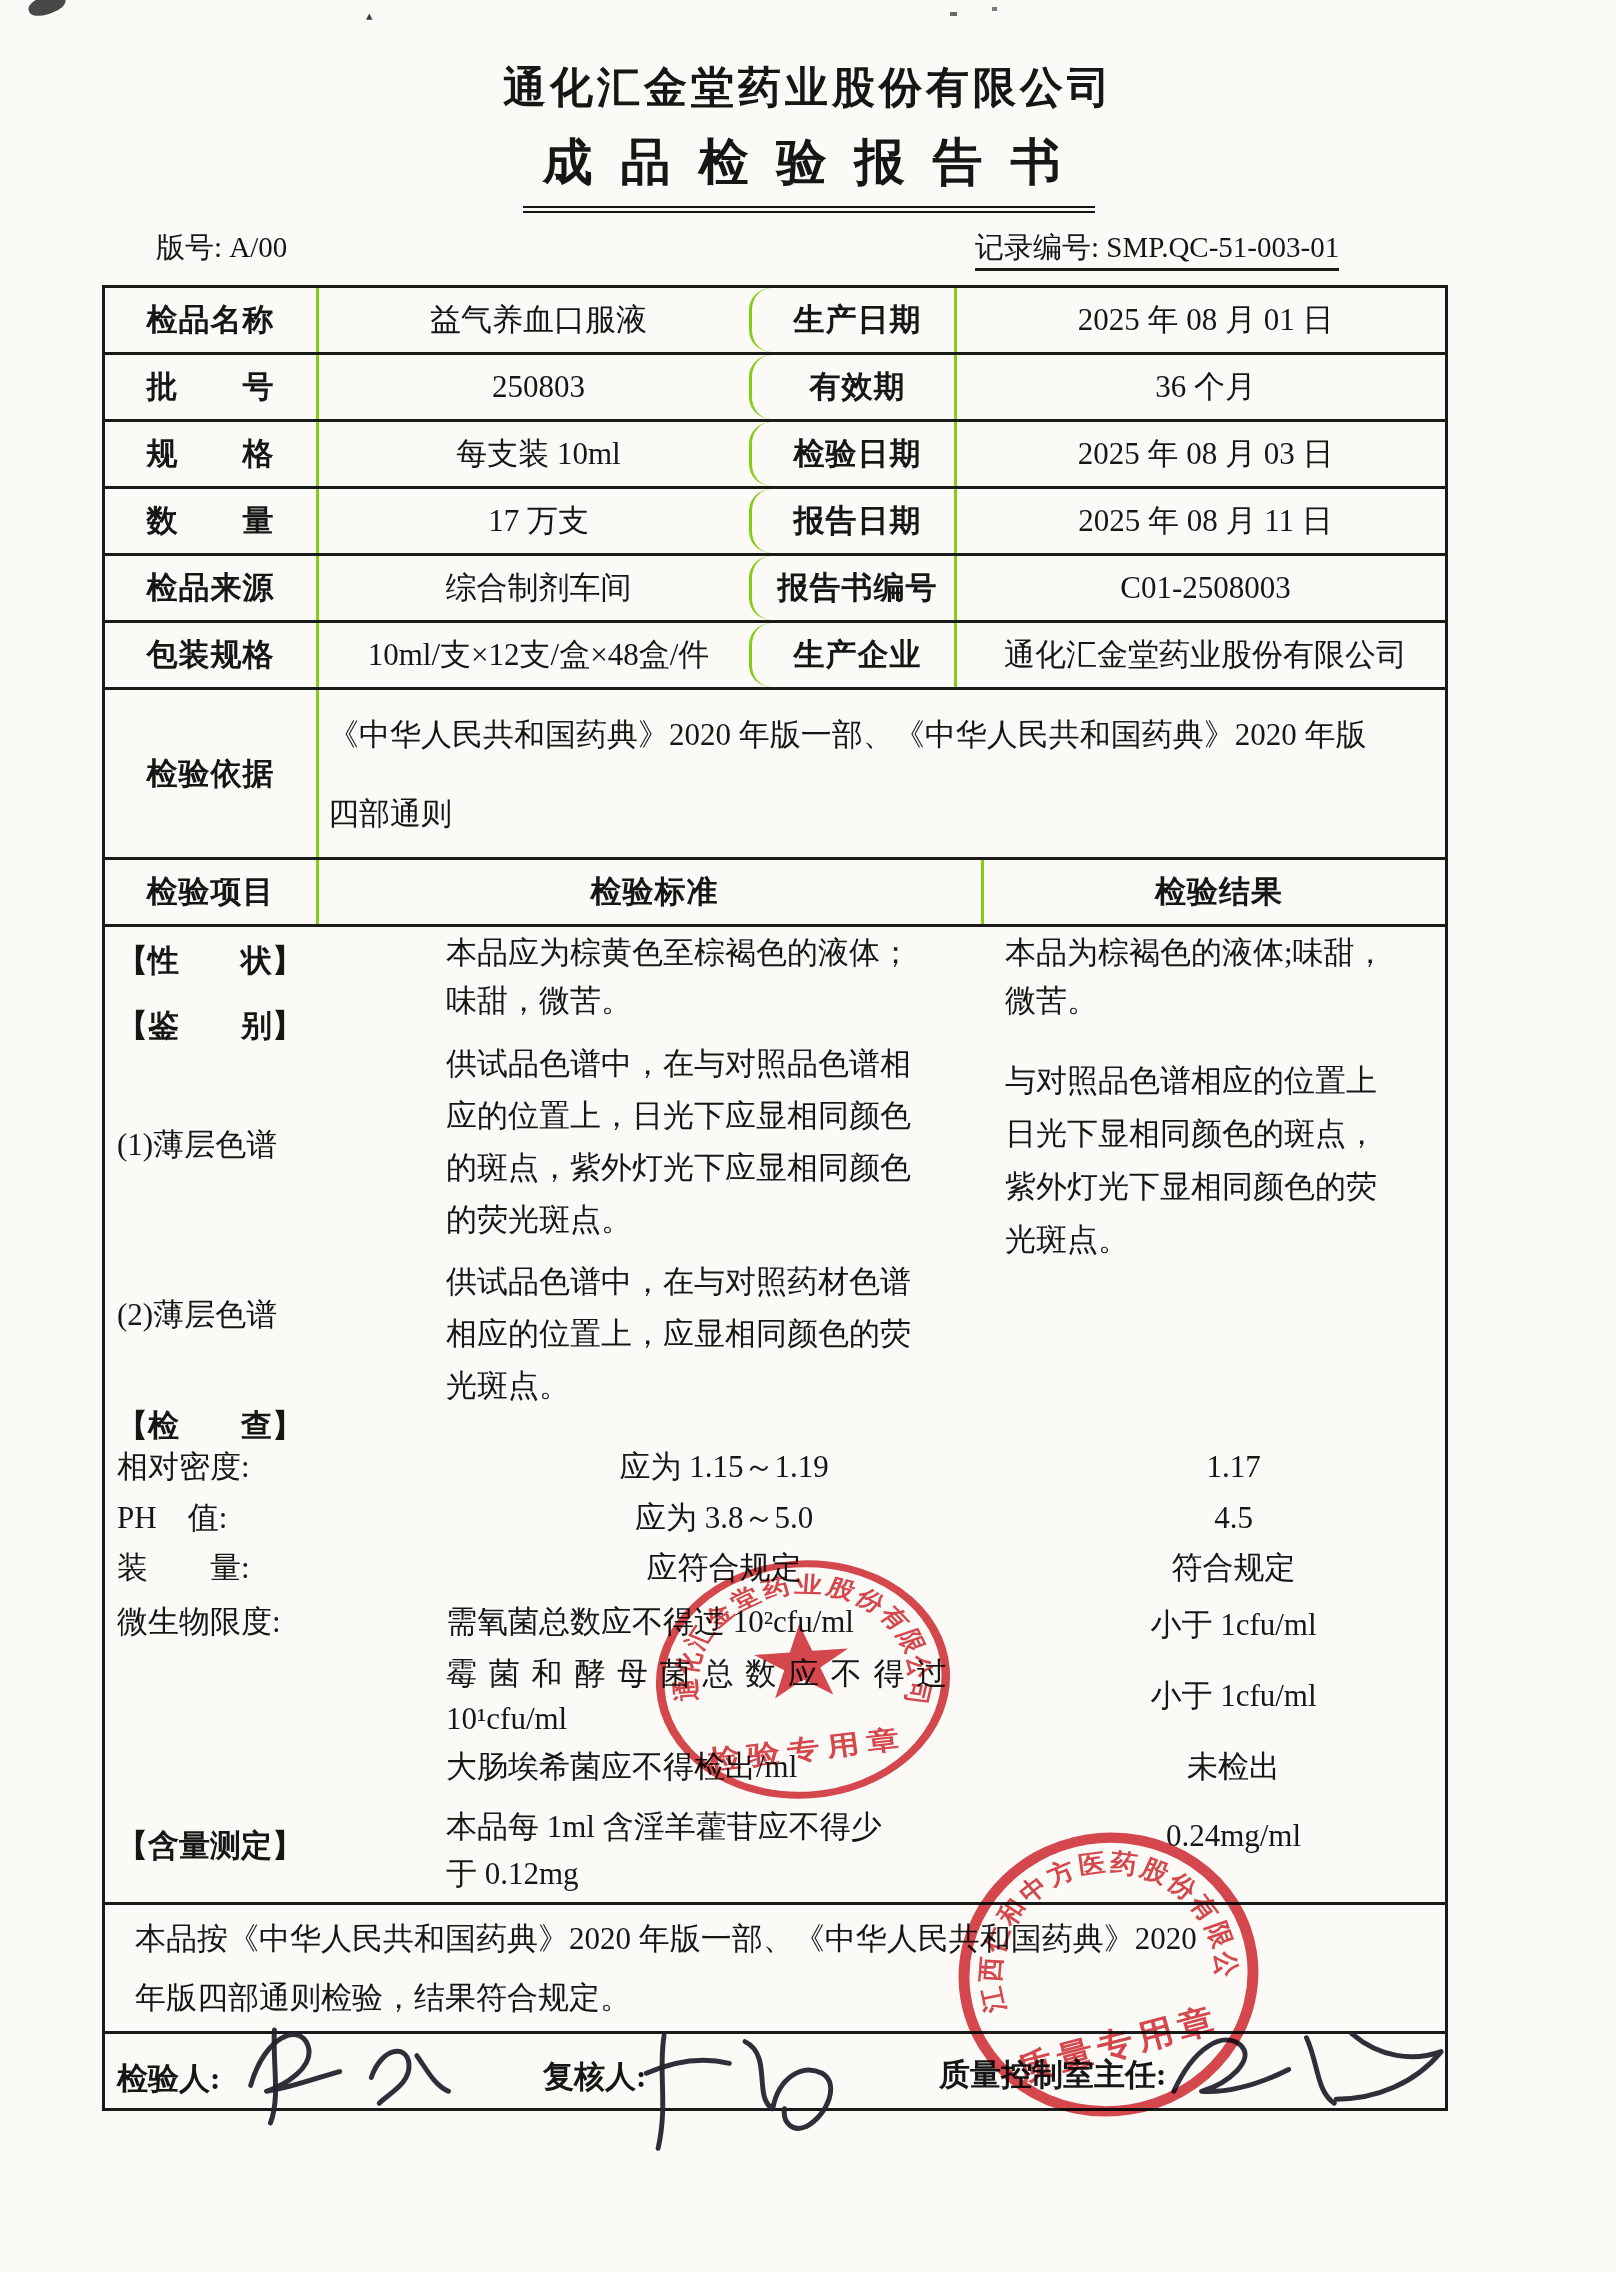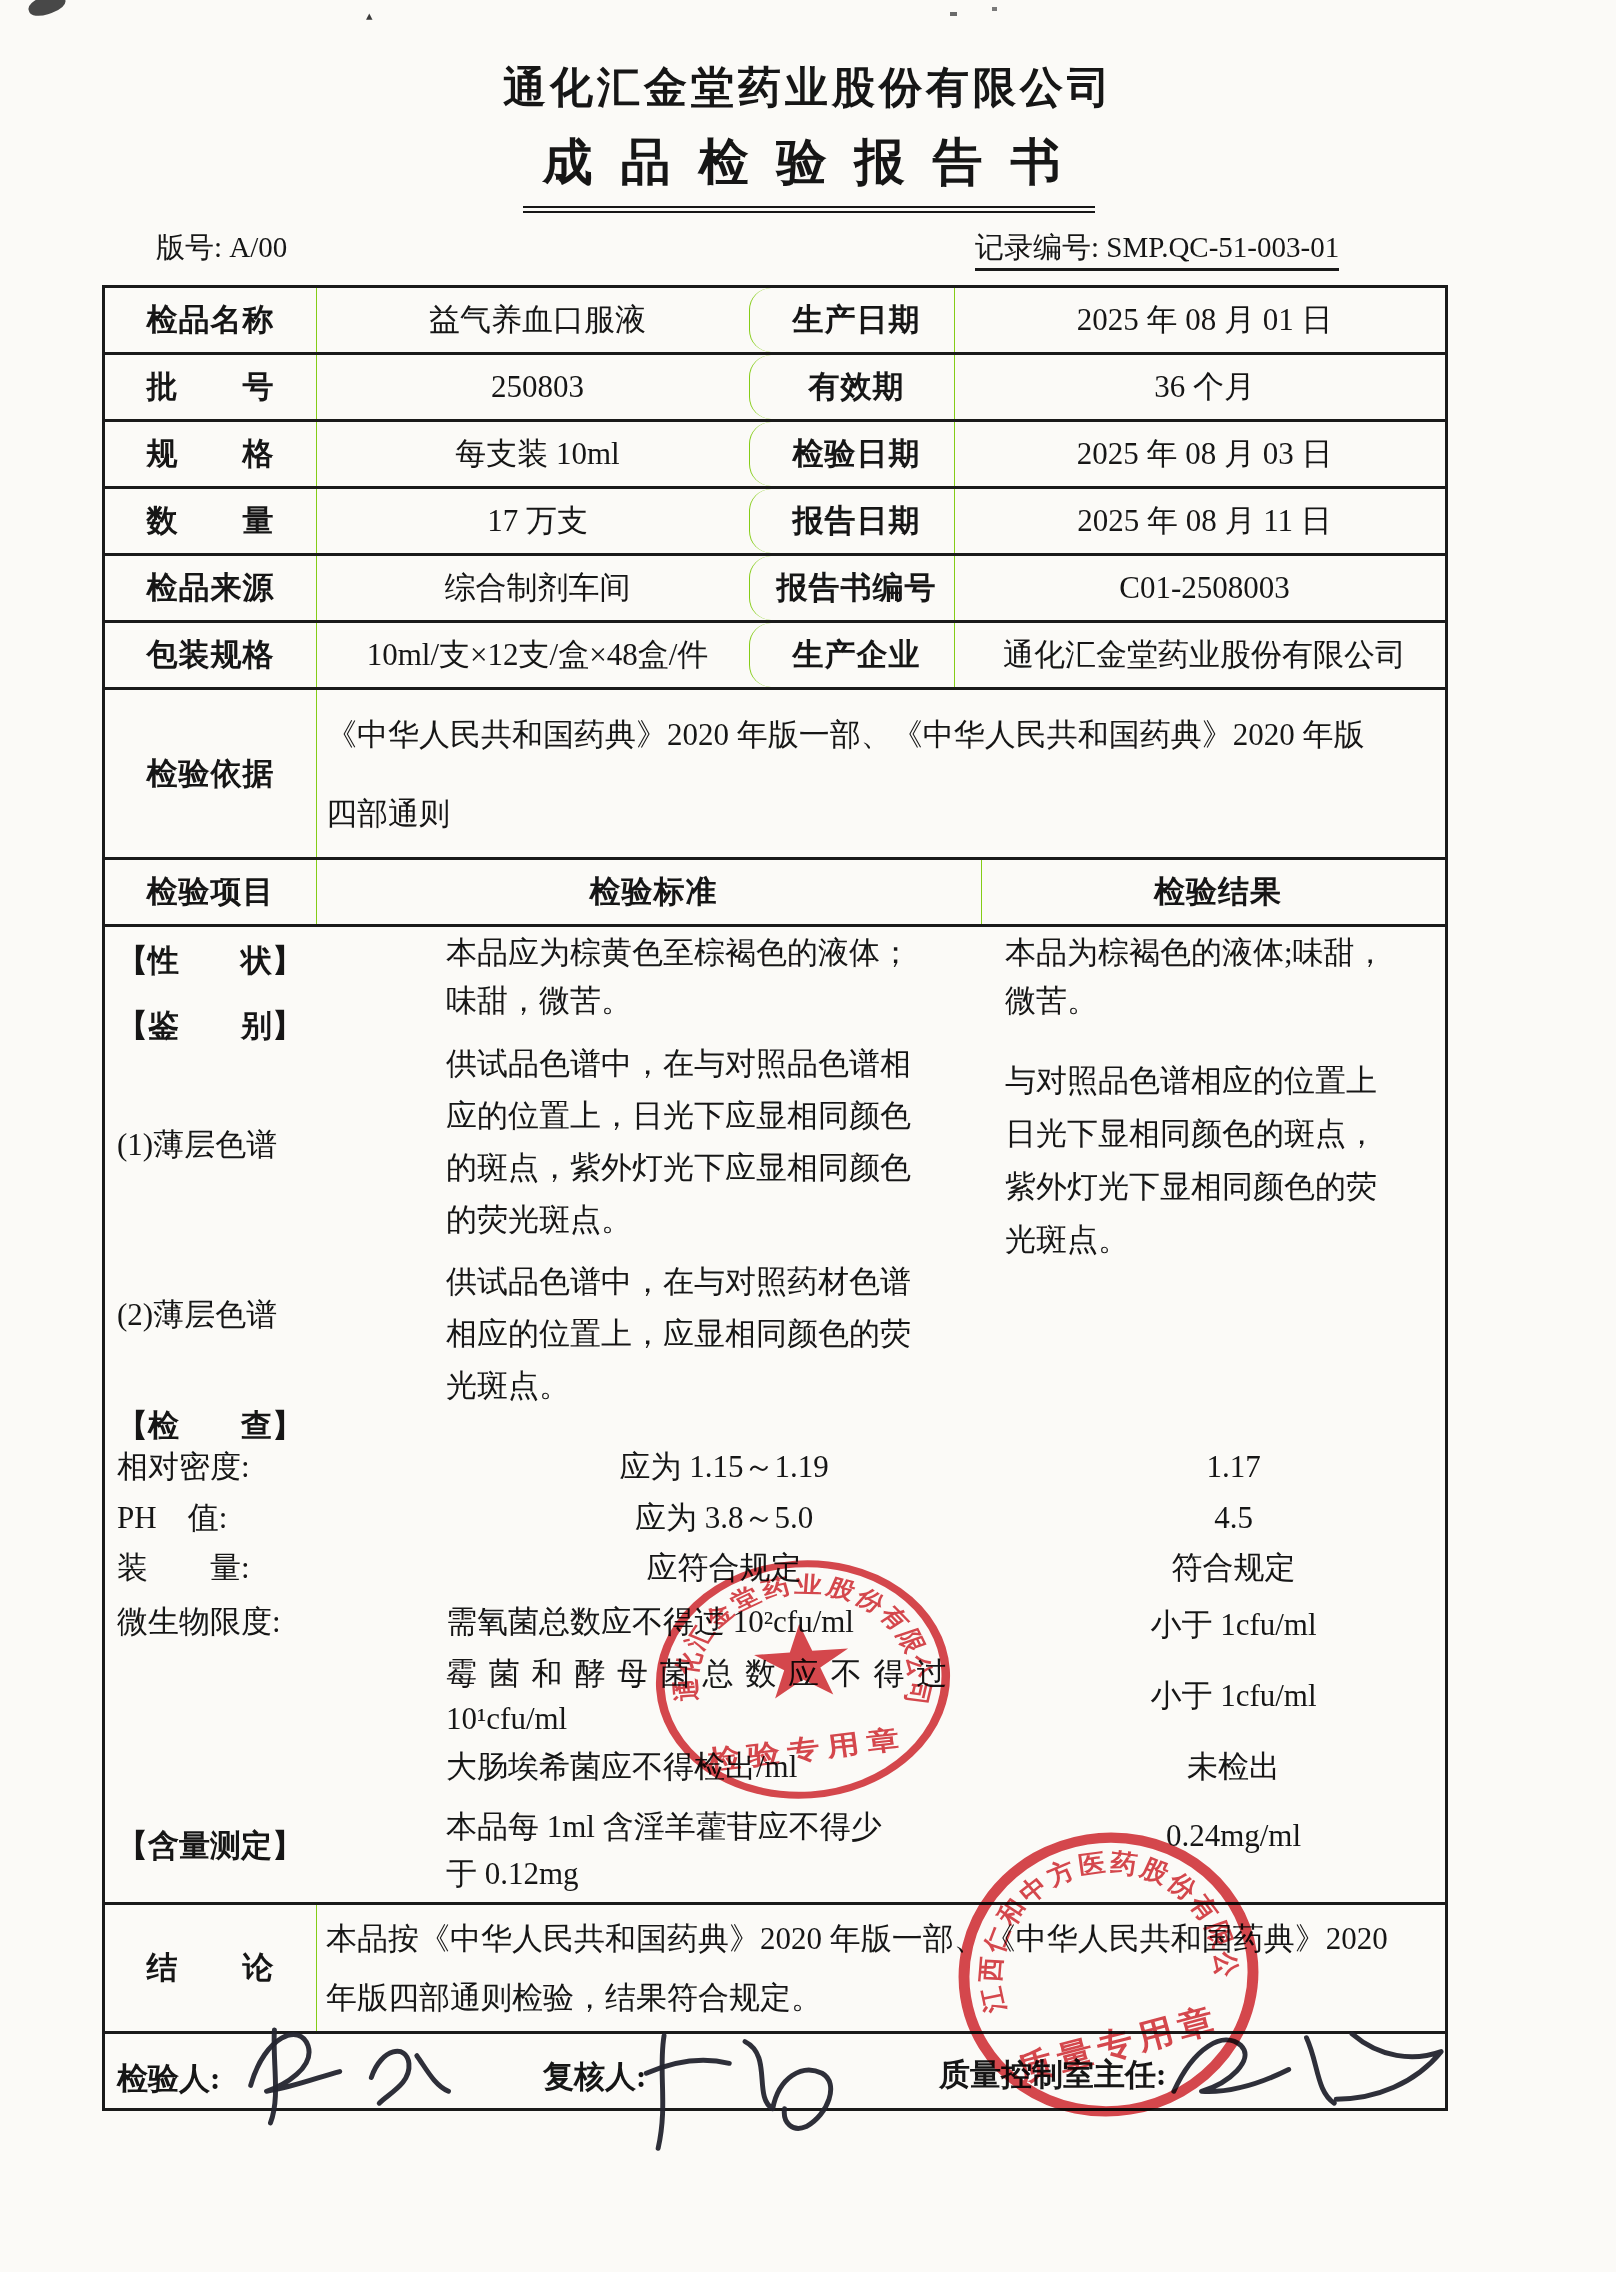--- a/index.html
+++ b/index.html
@@ -13,21 +13,21 @@
              padding:0 6px 10px 20px;border-bottom:7px double #161616;}
   .meta{top:228px;font-size:29px;}
   .meta.v{left:156px;}
   .meta.r{left:975px;}
   
   .tbl{position:absolute;left:102px;top:285px;width:1346px;border:3px solid #1a1a1a;box-sizing:border-box;background:transparent;}
   .r{display:flex;border-bottom:3px solid #1a1a1a;box-sizing:border-box;}
   .r:last-child{border-bottom:none;}
   .c{box-sizing:border-box;display:flex;align-items:center;justify-content:center;
      font-size:31px;text-align:center;}
-  .c + .c{border-left:1px solid #84cc16;padding-left:9px;}
+  .c + .c{border-left:3px solid #84cc16;padding-left:9px;}
   .k{font-weight:bold;letter-spacing:1px;}
   .h68{height:67px;}
   .c1{width:211px;}.c2{width:433px;}.c3{width:205px;border-radius:22px;}.c4{flex:1;}
   .basis-row{height:170px;}
   .basis-txt{flex:1;justify-content:flex-start;text-align:left;padding:0 26px;
              white-space:pre-line;line-height:79px;}
   .head-row{height:67px;}
   .hA{width:211px;}.hB{width:665px;}.hC{flex:1;}
   .body-row{height:978px;position:relative;display:block;}
   .blk{position:absolute;font-size:31px;line-height:40px;}
@@ -162,21 +162,20 @@
       <div class="blk stdp" style="top:820px;">大肠埃希菌应不得检出/ml</div>
       <div class="blk resc" style="top:820px;">未检出</div>
 
       <div class="blk lbl" style="left:12px;top:899px;">【含量测定】</div>
       <div class="blk stdp pre lh47" style="top:876px;">本品每 1ml 含淫羊藿苷应不得少
 于 0.12mg</div>
       <div class="blk resc" style="top:889px;">0.24mg/ml</div>
     </div>
 
     <div class="r conc-row">
-      <div class="c c1 k">结　　论</div>
       <div class="c conc-txt">本品按《中华人民共和国药典》2020 年版一部、《中华人民共和国药典》2020
 年版四部通则检验，结果符合规定。</div>
     </div>
 
     <div class="r sign-row">
       <div class="sig-lbl" style="left:12px;top:24px;">检验人:</div>
       <div class="sig-lbl" style="left:438px;top:22px;">复核人:</div>
       <div class="sig-lbl" style="left:834px;top:20px;">质量控制室主任:</div>
     </div>
   </div>

